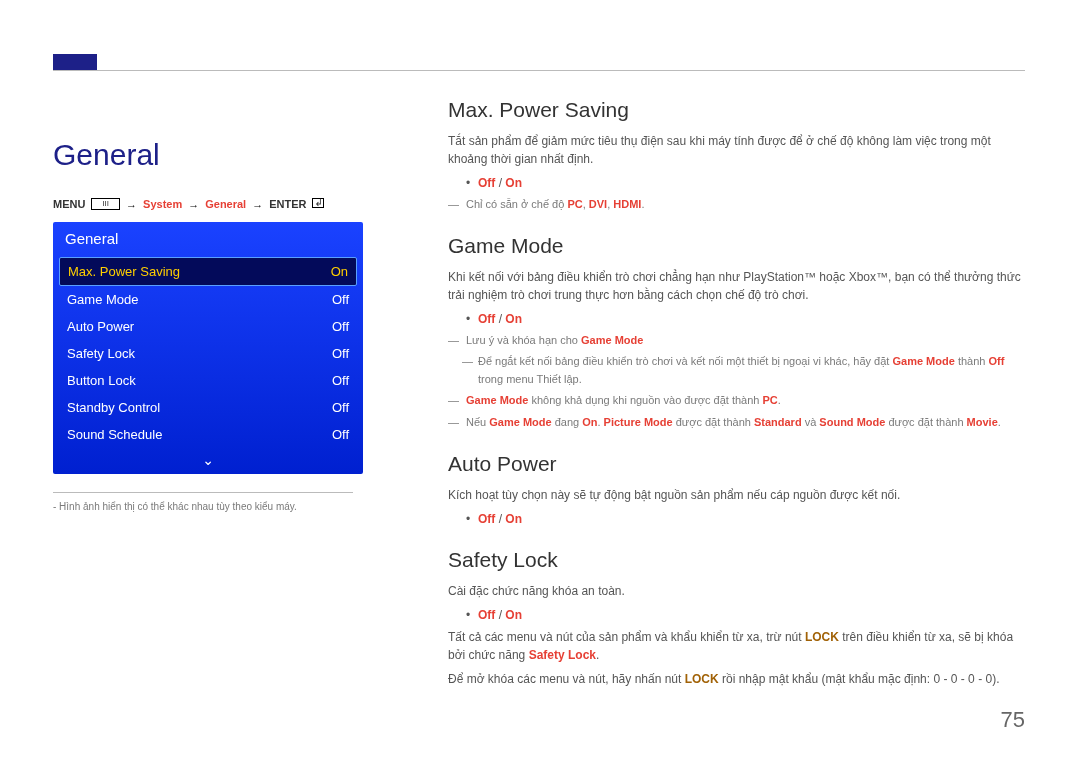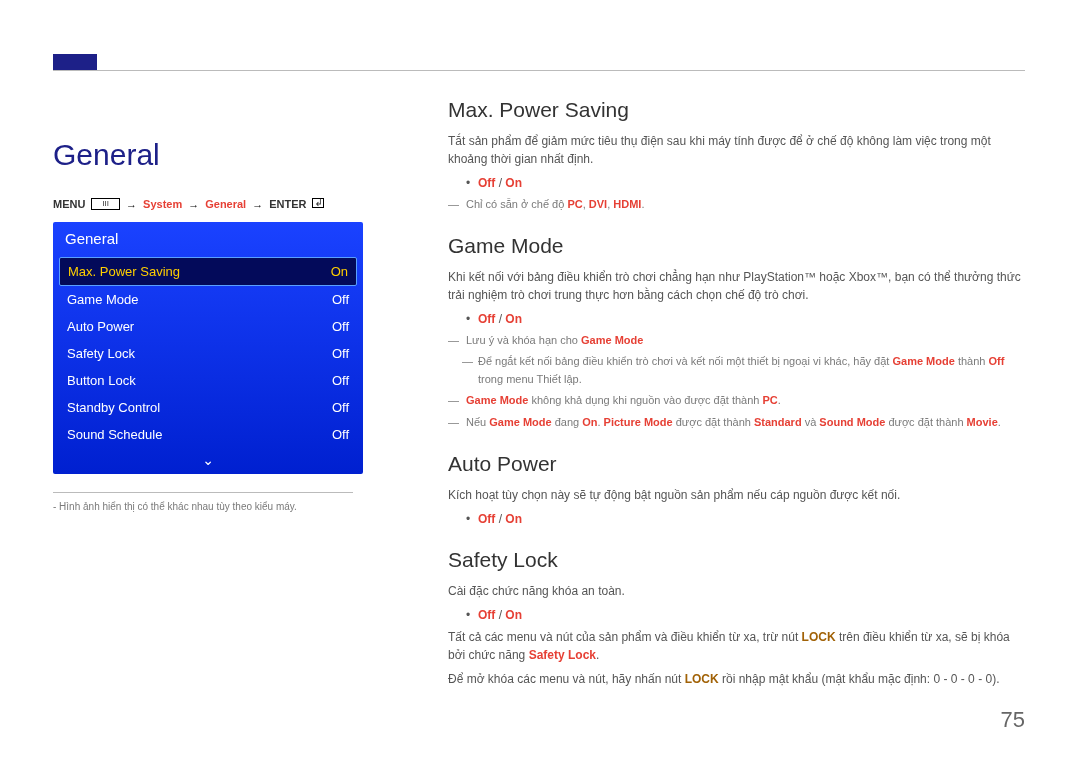--- a/index.html
+++ b/index.html
@@ -274,21 +274,21 @@
   <div class="bullet">
     <span class="red">Off</span><span> / </span><span class="red">On</span>
   </div>
 
   <h2>Safety Lock</h2>
   <div class="para">Cài đặc chức năng khóa an toàn.</div>
   <div class="bullet">
     <span class="red">Off</span><span> / </span><span class="red">On</span>
   </div>
   <div class="para">
-    <span>Tất cả các menu và nút của sản phẩm và điều khiển từ xa, trừ nút </span><span class="bold">LOCK</span><span> trên điều khiển từ xa, sẽ bị khóa bởi chức năng </span><span class="red">Safety Lock</span><span>.</span>
+    <span>Tất cả các menu và nút của sản phẩm và khẩu khiển từ xa, trừ nút </span><span class="bold">LOCK</span><span> trên điều khiển từ xa, sẽ bị khóa bởi chức năng </span><span class="red">Safety Lock</span><span>.</span>
   </div>
   <div class="para">
     <span>Để mở khóa các menu và nút, hãy nhấn nút </span><span class="bold">LOCK</span><span> rồi nhập mật khẩu (mật khẩu mặc định: 0 - 0 - 0 - 0).</span>
   </div>
 
 </div>
 
 <div class="page-num">75</div>
 
 </body></html>

